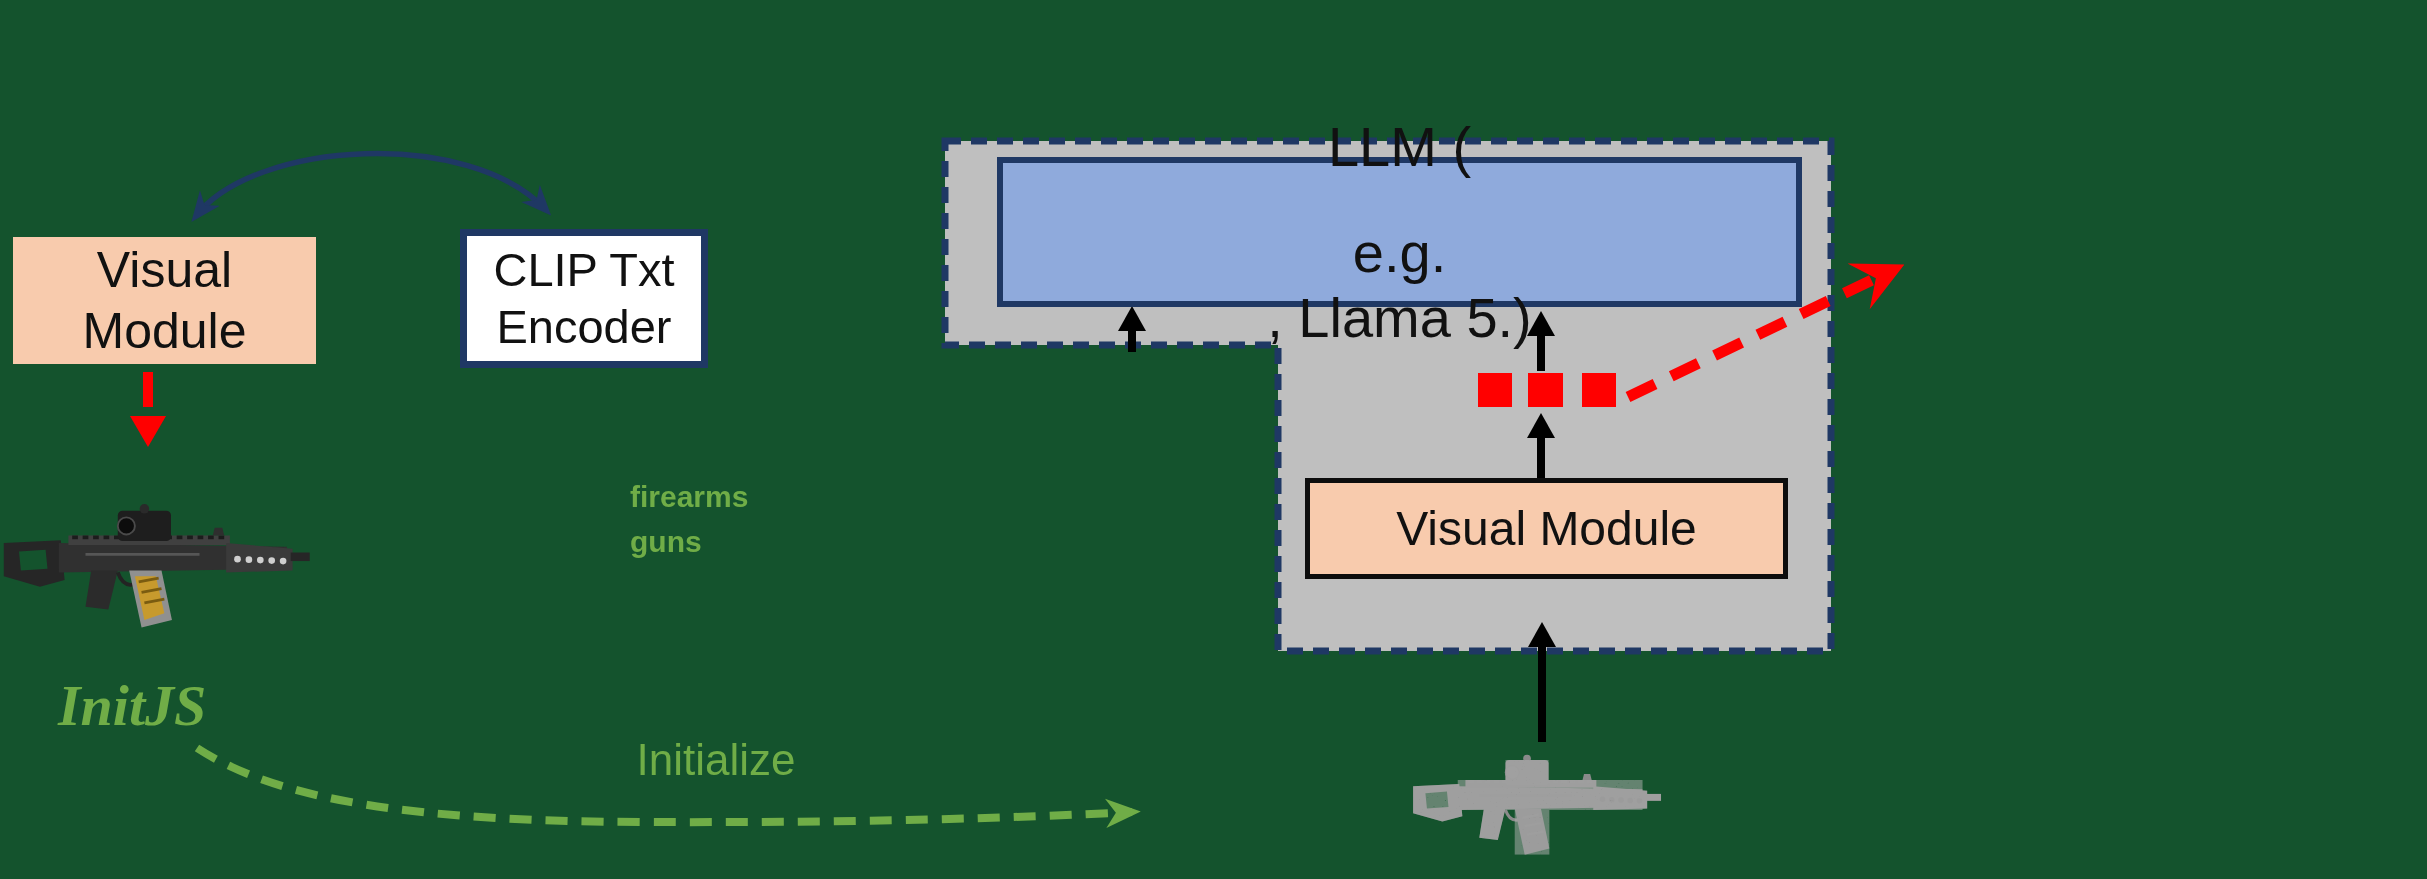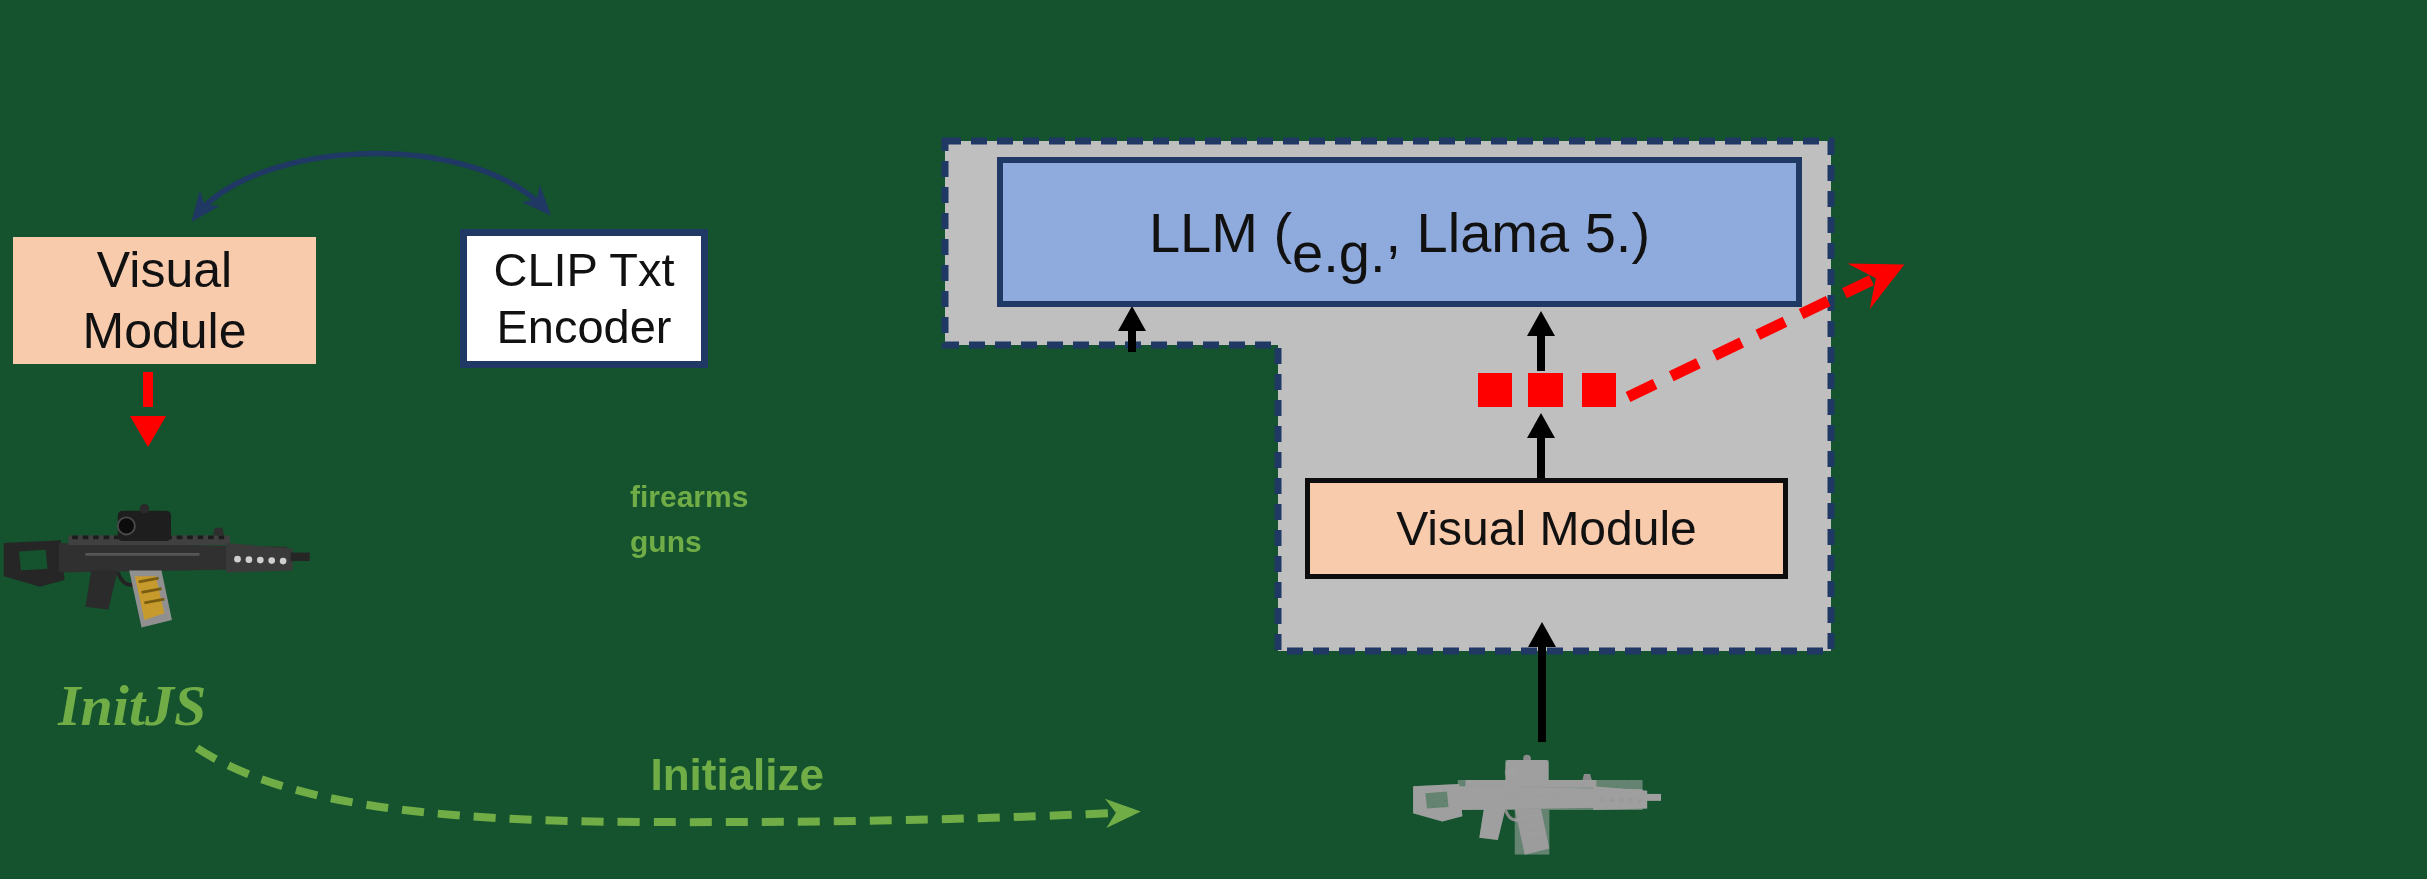--- a/index.html
+++ b/index.html
@@ -11,31 +11,31 @@
   .box{
     position:absolute;display:flex;align-items:center;justify-content:center;
     text-align:center;box-sizing:border-box;color:#111111;
   }
   .pre{white-space:pre-line;}
   .vm-left{left:13px;top:237px;width:303px;height:127px;background:#f8cbad;
     font-size:50px;line-height:1.22;}
   .clip{left:460px;top:229px;width:248px;height:139px;background:#ffffff;
     border:7px solid #1f3864;font-size:47px;line-height:1.2;}
   .llm{left:997px;top:157px;width:805px;height:150px;background:#8faadc;
-    border:6px solid #1f3864;font-size:56px;}
+    border:6px solid #1f3864;font-size:56px;flex-direction:column;}
   .llm span{white-space:pre;}
   .vm-right{left:1305px;top:478px;width:483px;height:101px;background:#f8cbad;
     border:5px solid #0d0d0d;font-size:48px;}
   .keyword{position:absolute;color:#70ad47;font-weight:bold;font-size:30px;}
   .kw-firearms{left:630px;top:480px;}
   .kw-guns{left:630px;top:525px;}
   .initjs{position:absolute;left:58px;top:672px;color:#70ad47;
     font-family:"Liberation Serif",serif;font-style:italic;font-weight:bold;font-size:58px;}
-  .initialize{position:absolute;left:608px;top:750px;width:216px;text-align:right;
-    color:#70ad47;font-weight:bold;font-size:44px;}
+  .initialize{position:absolute;left:608px;top:735px;width:216px;text-align:center;
+    color:#70ad47;font-weight:normal;font-size:44px;}
   .noisy{filter:grayscale(1) invert(0.52) contrast(1.25) brightness(1.05);}
   .eg{margin-top:41px;}
 </style>
 </head>
 <body>
 
 <div class="stage">
 
   <svg class="overlay" width="2427" height="879" viewBox="0 0 2427 879">
     <defs>

